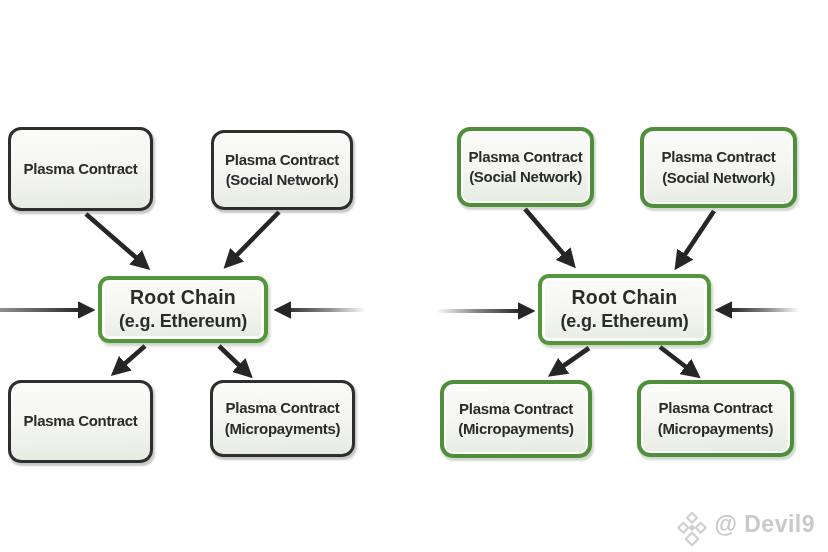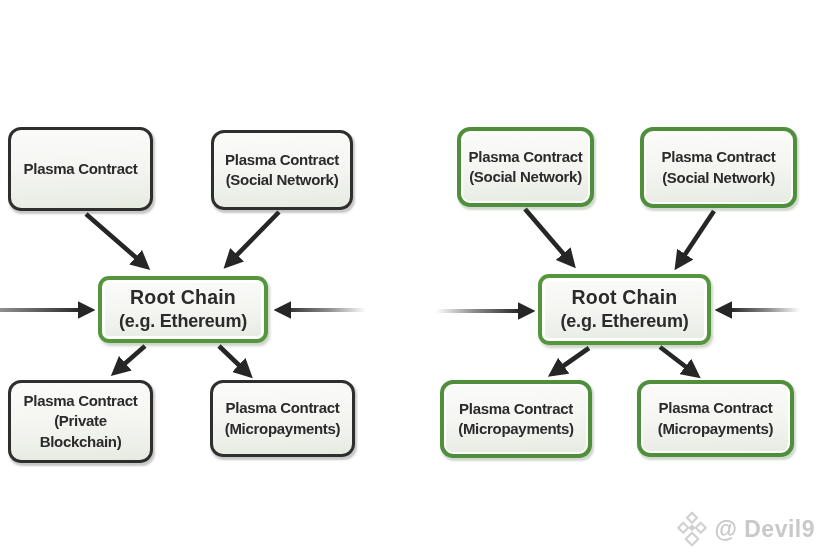--- a/index.html
+++ b/index.html
@@ -61,21 +61,21 @@
     font-weight: 600;
     line-height: 1.3;
     letter-spacing: -0.2px;
   }
   .watermark {
     position: absolute;
     right: 13px;
     bottom: 5px;
     z-index: 3;
     display: flex;
-    align-items: center;
+    align-items: flex-start;
     gap: 7px;
   }
   .watermark-text {
     font-size: 23px;
     font-weight: 600;
     color: #c9c9c9;
     letter-spacing: 0.5px;
     text-shadow: 0 1px 0 rgba(255,255,255,0.8);
   }
 </style>
@@ -134,21 +134,20 @@
     <div class="node-sub">(Social Network)</div>
   </div>
 
   <div class="node root" style="left:98px; top:276px; width:170px; height:67px;">
     <div class="root-title">Root Chain</div>
     <div class="root-sub">(e.g. Ethereum)</div>
   </div>
 
   <div class="node dark" style="left:8px; top:380px; width:145px; height:83px;">
     <div class="node-title">Plasma Contract</div>
-    <div class="node-sub">(Private Blockchain)</div>
   </div>
 
   <div class="node dark" style="left:210px; top:380px; width:145px; height:77px;">
     <div class="node-title">Plasma Contract</div>
     <div class="node-sub">(Micropayments)</div>
   </div>
 
   <div class="node green" style="left:457px; top:127px; width:137px; height:80px;">
     <div class="node-title">Plasma Contract</div>
     <div class="node-sub">(Social Network)</div>

